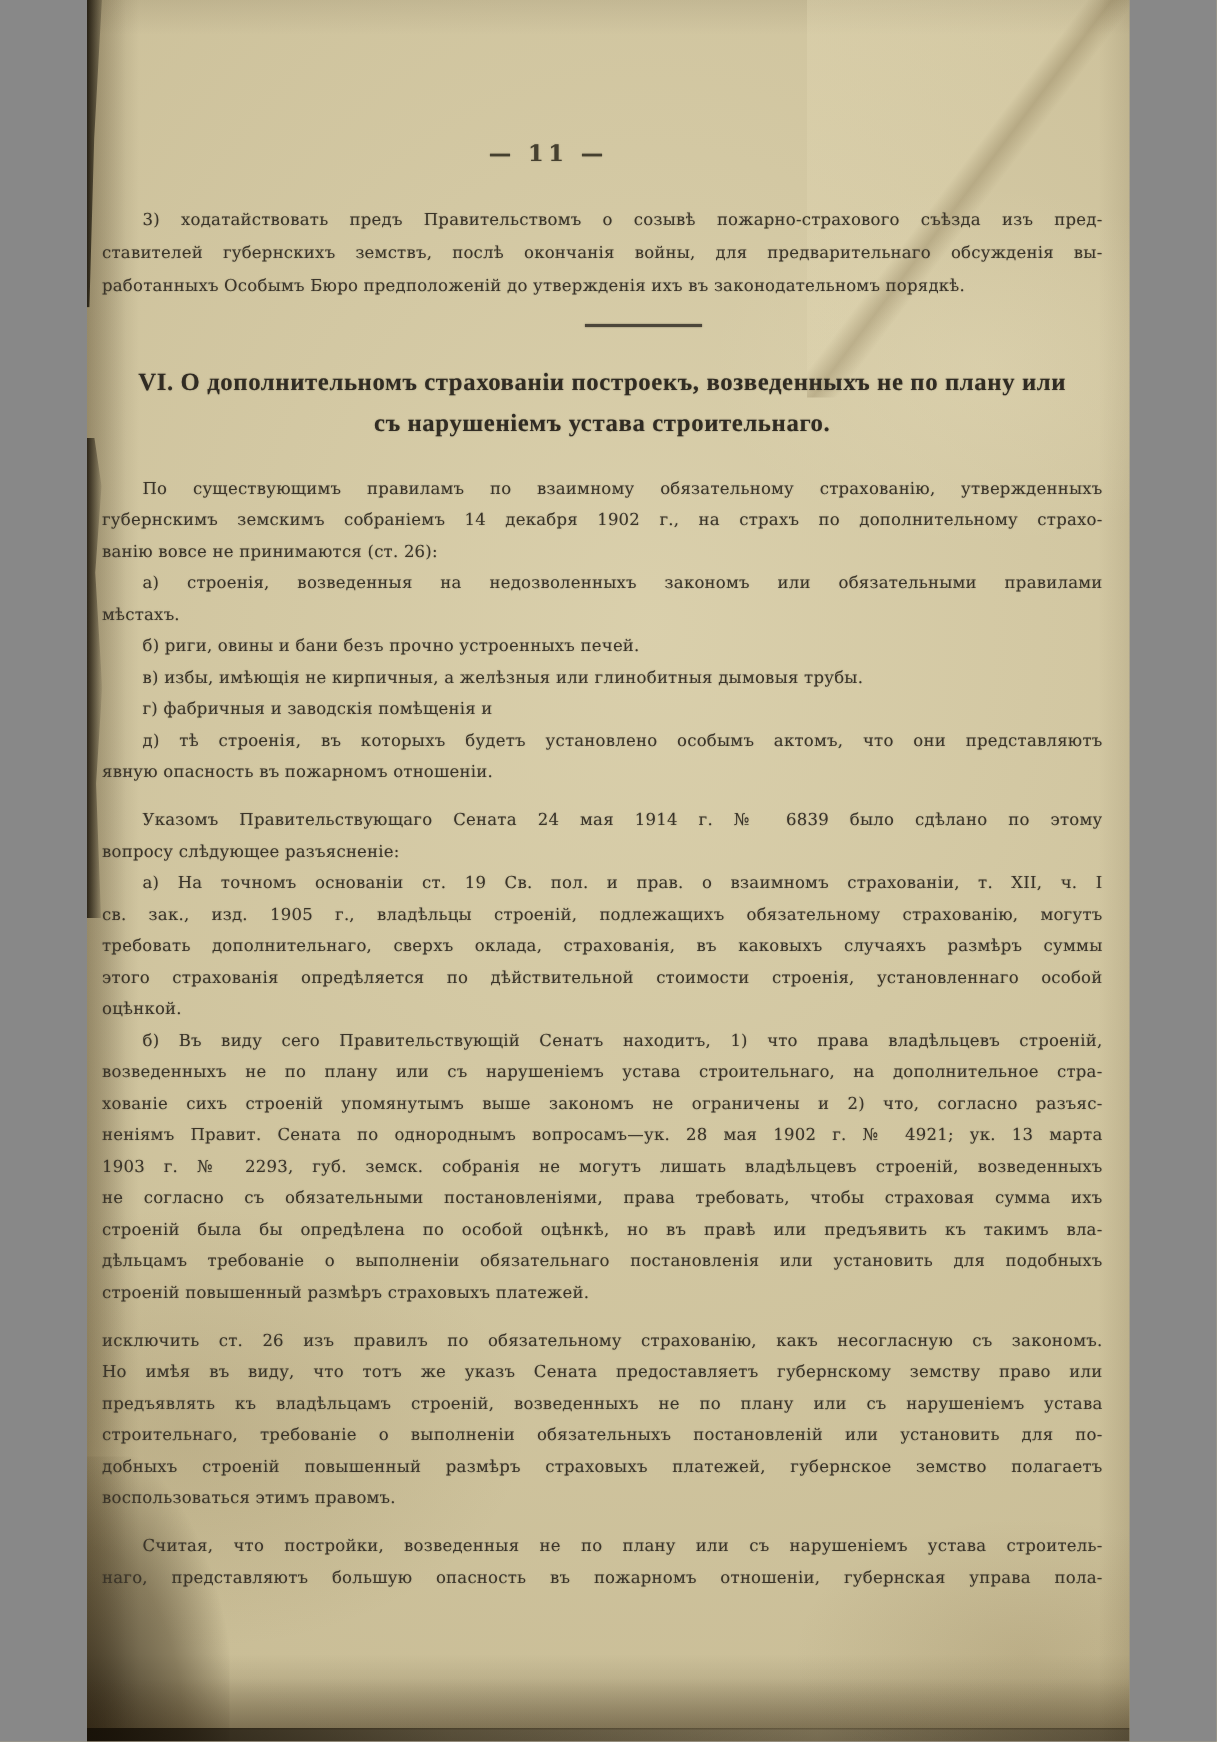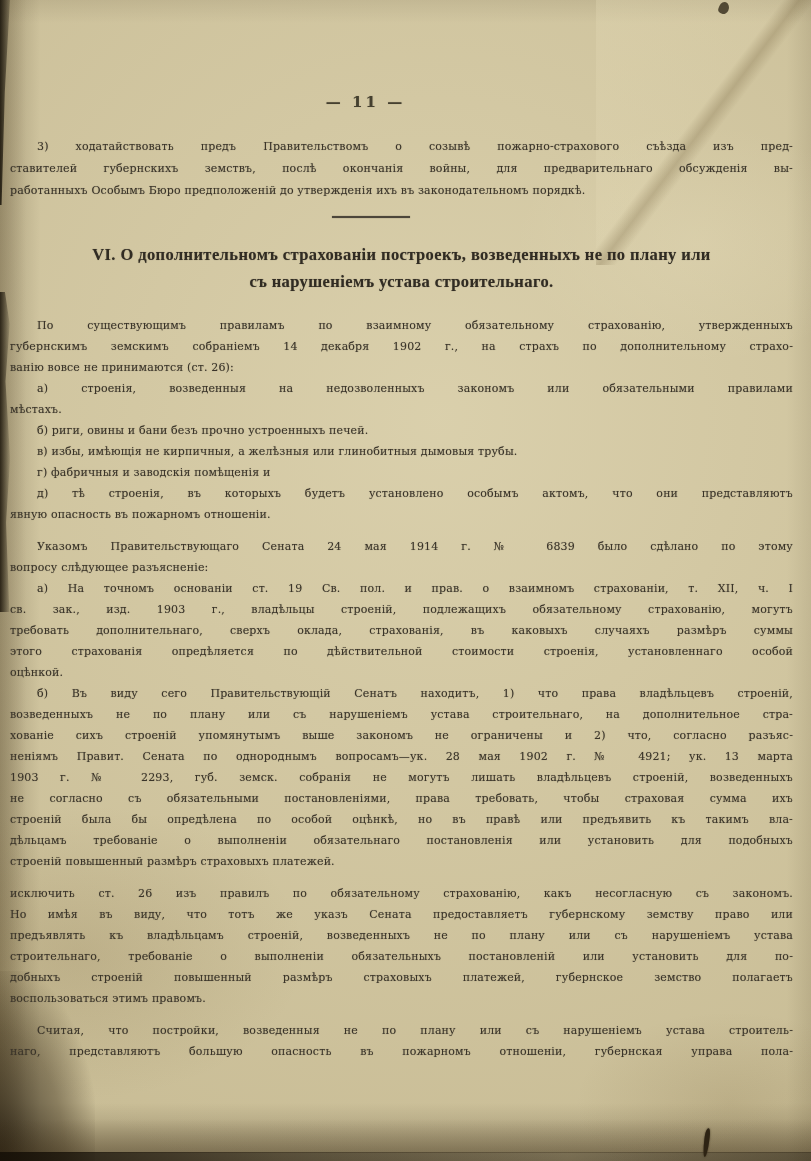--- a/index.html
+++ b/index.html
@@ -1,18 +1,18 @@
 <!DOCTYPE html>
 <html style="--paper: #c9bd96; --ink: #3a3429; --heading: #312c23;"><head>
 <meta charset="utf-8">
 <style>
   html,body{margin:0;padding:0;background:#888;}
   .page{
     position:relative;
-    width:811px;height:1161px;
+    width:695px;height:1161px;
     margin:0 auto;
     overflow:hidden;
     font-family:"DejaVu Serif","Liberation Serif",serif;
     background:
       radial-gradient(ellipse 150% 110% at 54% 36%, rgba(238,230,198,0.45), rgba(0,0,0,0) 62%),
       radial-gradient(ellipse 260px 170px at 86% 21%, rgba(230,220,186,0.28), rgba(0,0,0,0) 70%),
       radial-gradient(ellipse 320px 210px at 10% 82%, rgba(118,98,58,0.20), rgba(0,0,0,0) 70%),
       radial-gradient(ellipse 220px 130px at 90% 95%, rgba(118,98,58,0.18), rgba(0,0,0,0) 70%),
       linear-gradient(to right, rgba(72,58,32,0.34), rgba(0,0,0,0) 5%),
       linear-gradient(to left, rgba(72,58,32,0.14), rgba(0,0,0,0) 3%),
@@ -168,21 +168,21 @@
         <div class="para">
           <div class="line indent">д) тѣ строенія, въ которыхъ будетъ установлено особымъ актомъ, что они представляютъ</div>
           <div class="line noj">явную опасность въ пожарномъ отношеніи.</div>
         </div>
         <div class="para gap">
           <div class="line indent">Указомъ Правительствующаго Сената 24 мая 1914 г. № 6839 было сдѣлано по этому</div>
           <div class="line noj">вопросу слѣдующее разъясненіе:</div>
         </div>
         <div class="para">
           <div class="line indent">а) На точномъ основаніи ст. 19 Св. пол. и прав. о взаимномъ страхованіи, т. XII, ч. I</div>
-          <div class="line">св. зак., изд. 1903 г., владѣльцы строеній, подлежащихъ обязательному страхованію, могутъ</div>
+          <div class="line">св. зак., изд. 1905 г., владѣльцы строеній, подлежащихъ обязательному страхованію, могутъ</div>
           <div class="line">требовать дополнительнаго, сверхъ оклада, страхованія, въ каковыхъ случаяхъ размѣръ суммы</div>
           <div class="line">этого страхованія опредѣляется по дѣйствительной стоимости строенія, установленнаго особой</div>
           <div class="line noj">оцѣнкой.</div>
         </div>
         <div class="para">
           <div class="line indent">б) Въ виду сего Правительствующій Сенатъ находитъ, 1) что права владѣльцевъ строеній,</div>
           <div class="line">возведенныхъ не по плану или съ нарушеніемъ устава строительнаго, на дополнительное стра-</div>
           <div class="line">хованіе сихъ строеній упомянутымъ выше закономъ не ограничены и 2) что, согласно разъяс-</div>
           <div class="line">неніямъ Правит. Сената по однороднымъ вопросамъ—ук. 28 мая 1902 г. № 4921; ук. 13 марта</div>
           <div class="line">1903 г. № 2293, губ. земск. собранія не могутъ лишать владѣльцевъ строеній, возведенныхъ</div>

